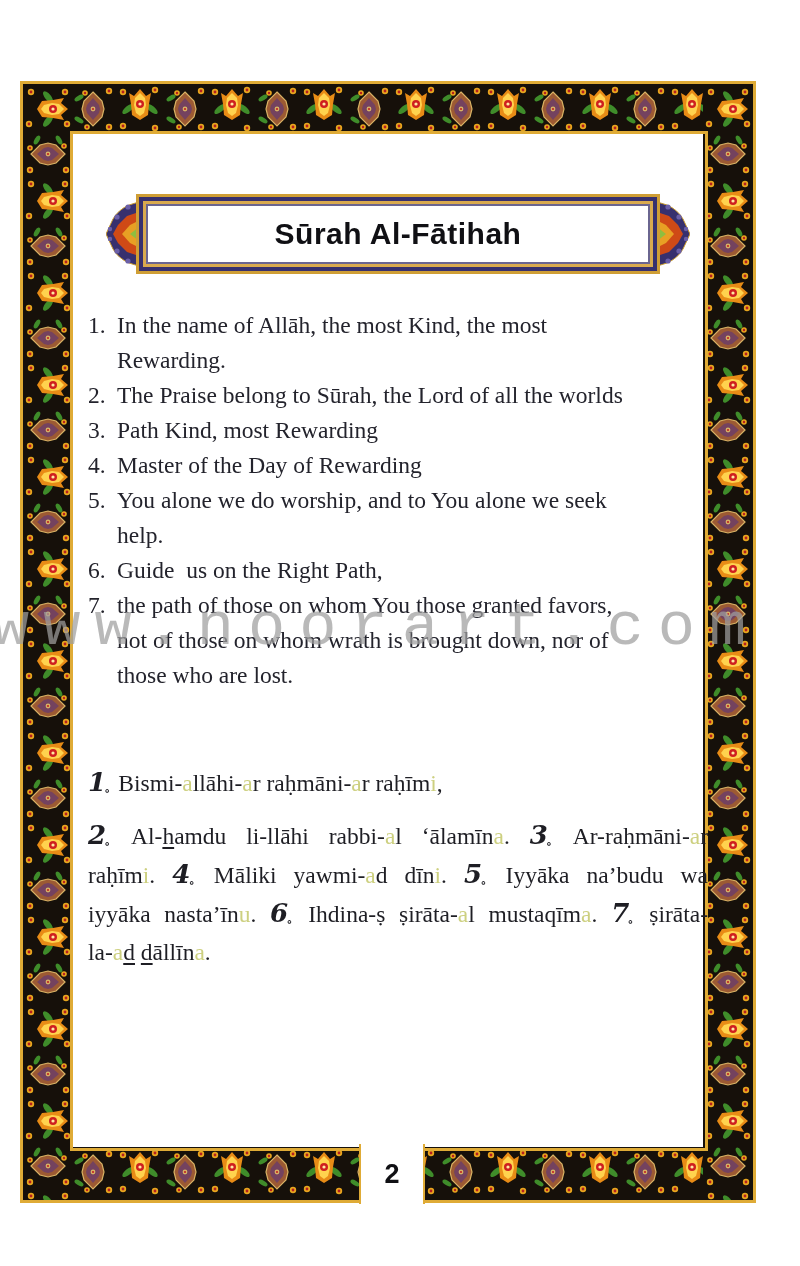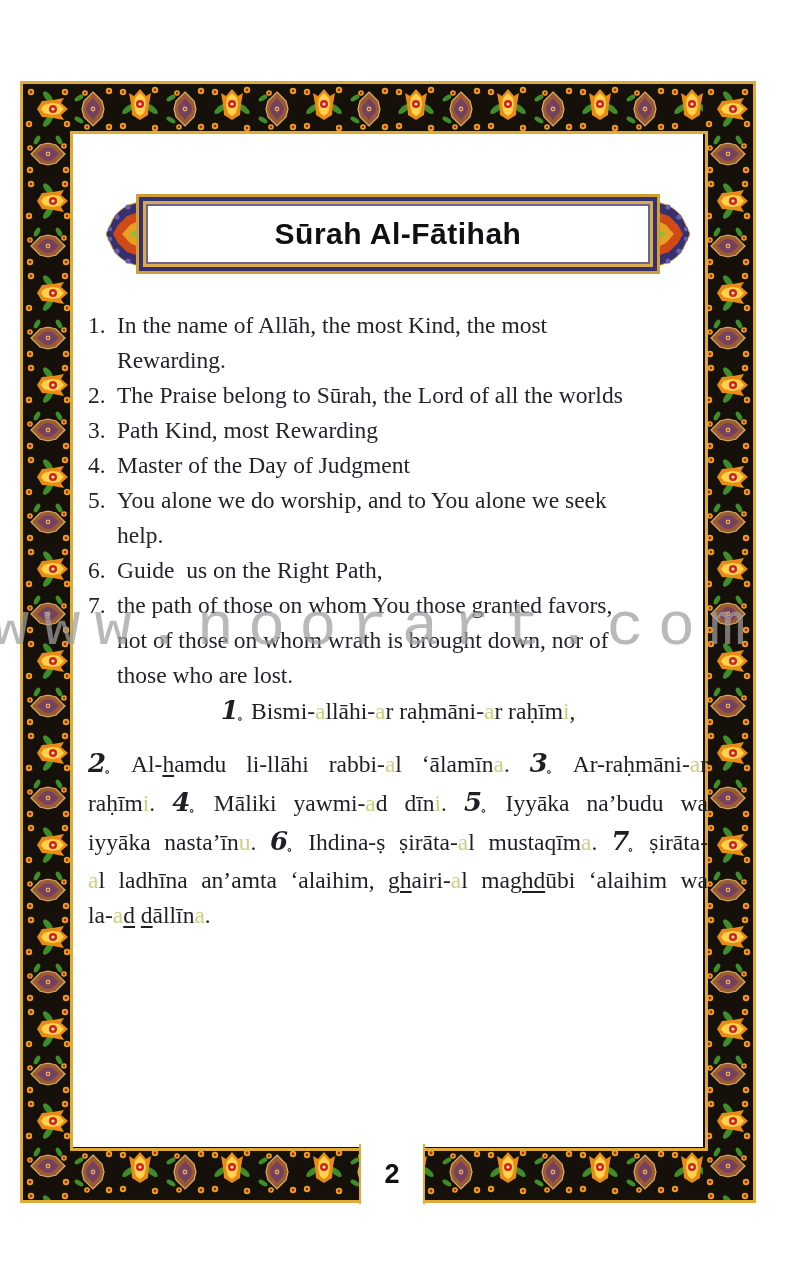--- a/index.html
+++ b/index.html
@@ -38,21 +38,21 @@
   .finial svg{display:block;width:36px;height:78px;}
 
   
   .tlist{margin-top:34px;font-size:23.5px;line-height:35px;}
   .tr-item{display:flex;}
   .tr-num{width:29px;flex:none;}
   .tr-lines{flex:1;}
   .tr-line{white-space:pre-wrap;}
 
   
-  .intro{text-align:center;font-size:23.5px;line-height:35px;color:#1e1e24;}
+  .intro{margin-top:72px;font-size:23.5px;line-height:35px;color:#1e1e24;}
   .tpara{margin-top:14px;font-size:23.5px;line-height:35px;color:#1e1e24;}
   .jline{text-align:justify;text-align-last:justify;}
   .jline.last{text-align:justify;text-align-last:left;}
   .vn{font-family:"DejaVu Serif",serif;font-style:italic;font-weight:bold;font-size:26px;}
   .rn{font-size:13px;position:relative;top:4px;left:-2px;}
   .el{color:#cdd080;font-style:normal;}
   .tpara u,.intro u{text-underline-offset:3px;text-decoration-thickness:1.5px;}
 
   
   .watermark{position:absolute;left:-8px;top:592px;width:830px;z-index:9;pointer-events:none;
@@ -1489,21 +1489,21 @@
         </div>
         <div class="tr-item">
           <div class="tr-num">3.</div>
           <div class="tr-lines">
             <div class="tr-line">Path Kind, most Rewarding</div>
           </div>
         </div>
         <div class="tr-item">
           <div class="tr-num">4.</div>
           <div class="tr-lines">
-            <div class="tr-line">Master of the Day of Judgment</div>
+            <div class="tr-line">Master of the Day of Rewarding</div>
           </div>
         </div>
         <div class="tr-item">
           <div class="tr-num">5.</div>
           <div class="tr-lines">
             <div class="tr-line">You alone we do worship, and to You alone we seek</div>
             <div class="tr-line">help.</div>
           </div>
         </div>
         <div class="tr-item">
@@ -1521,21 +1521,20 @@
           </div>
         </div>
       </div>
 
     <div class="intro"><b class="vn">1</b><span class="rn">∘</span> Bismi-<i class="el">a</i>llāhi-<i class="el">a</i>r raḥmāni-<i class="el">a</i>r raḥīm<i class="el">i</i>,</div>
 
     <div class="tpara" id="tpara">
         <div class="jline"><b class="vn">2</b><span class="rn">∘</span> Al-<u>h</u>amdu li-llāhi rabbi-<i class="el">a</i>l ‘ālamīn<i class="el">a</i>. <b class="vn">3</b><span class="rn">∘</span> Ar-raḥmāni-<i class="el">a</i>r</div>
         <div class="jline">raḥīm<i class="el">i</i>. <b class="vn">4</b><span class="rn">∘</span> Māliki yawmi-<i class="el">a</i>d dīn<i class="el">i</i>. <b class="vn">5</b><span class="rn">∘</span> Iyyāka na’budu wa</div>
         <div class="jline">iyyāka nasta’īn<i class="el">u</i>. <b class="vn">6</b><span class="rn">∘</span> Ihdina-ṣ ṣirāta-<i class="el">a</i>l mustaqīm<i class="el">a</i>. <b class="vn">7</b><span class="rn">∘</span> ṣirāta-</div>
-        <div class="jline"><i class="el">a</i>l ladhīna an’amta ‘alaihim, <u>gh</u>airi-<i class="el">a</i>l ma<u>ghd</u>ūbi ‘alaihim wa</div>
         <div class="jline last">la-<i class="el">a</i><u>d</u> <u>d</u>āllīn<i class="el">a</i>.</div>
       </div>
 
   </div>
 
   <div class="watermark">www.noorart.com</div>
 
 </div>
 
 </body></html>

